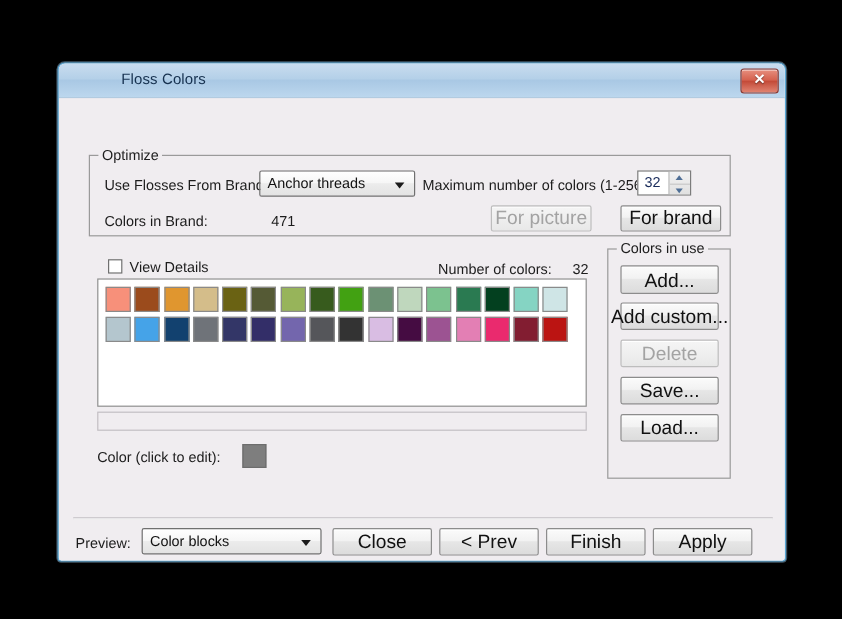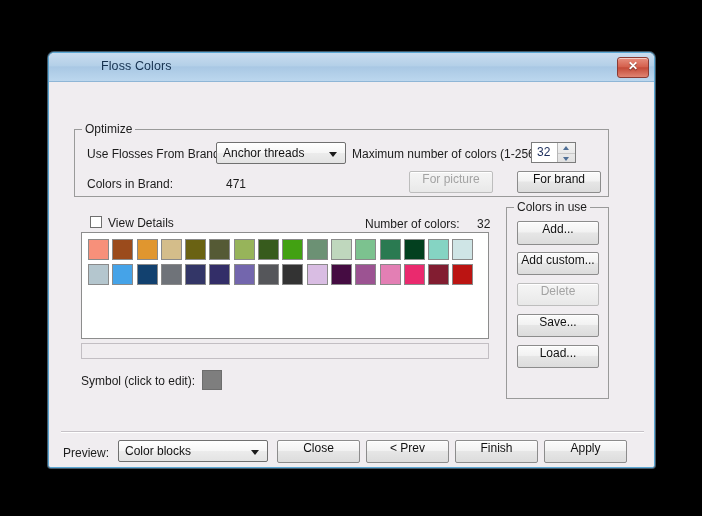--- a/index.html
+++ b/index.html
@@ -171,27 +171,27 @@
   .tri-up { top: 3px; border-bottom: 4px solid #4f6f96; }
   .tri-dn { top: 3px; border-top: 4px solid #4f6f96; }
 
   
   .btn {
     position: absolute;
     box-sizing: border-box;
     background: linear-gradient(to bottom, #fbfbfb 0%, #f2f2f2 45%, #e6e6e6 50%, #dcdcdc 100%);
     border: 1px solid #8c8c8c;
     border-radius: 2px;
-    font-size: 12px;
+    font-size: 16px;
     color: #111111;
     text-align: center;
     cursor: pointer;
     box-shadow: inset 0 1px 0 #ffffff;
     display: flex;
-    align-items: flex-start;
+    align-items: flex-end;
     justify-content: center;
     white-space: nowrap;
   }
   .btn.disabled {
     color: #a3a3a3;
     background: linear-gradient(to bottom, #f5f5f5 0%, #efefef 50%, #e8e8e8 100%);
     border-color: #bdbdbd;
     cursor: default;
   }
 
@@ -359,21 +359,21 @@
             <div class="swatch" style="background: rgb(156, 83, 146);"></div>
             <div class="swatch" style="background: rgb(227, 127, 180);"></div>
             <div class="swatch" style="background: rgb(234, 42, 110);"></div>
             <div class="swatch" style="background: rgb(130, 29, 49);"></div>
             <div class="swatch" style="background: rgb(187, 20, 18);"></div>
           </div>
       </div>
 
       <div id="detail-strip"></div>
 
-      <div class="lbl" style="left:32px; top:292px;">Symbol (click to edit):</div>
+      <div class="lbl" style="left:32px; top:292px;">Color (click to edit):</div>
       <div class="symbol-swatch" style="left: 153px; top: 288px; background: rgb(126, 126, 126);"></div>
 
       <div class="groupbox" id="colors-in-use-group">
         <div class="group-legend">Colors in use</div>
       </div>
       <div class="btn" style="left:468px; top:139px; width:82px; height:24px;">
         <span>Add...</span>
       </div>
       <div class="btn" style="left:468px; top:170px; width:82px; height:23px;">
         <span>Add custom...</span>

